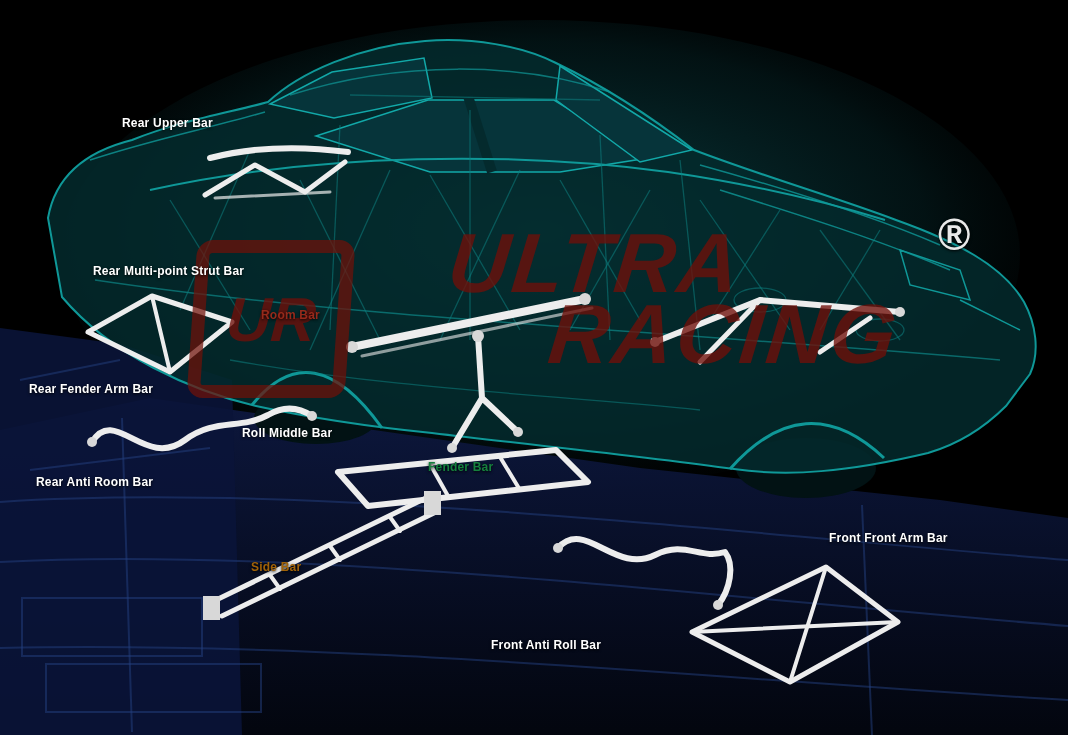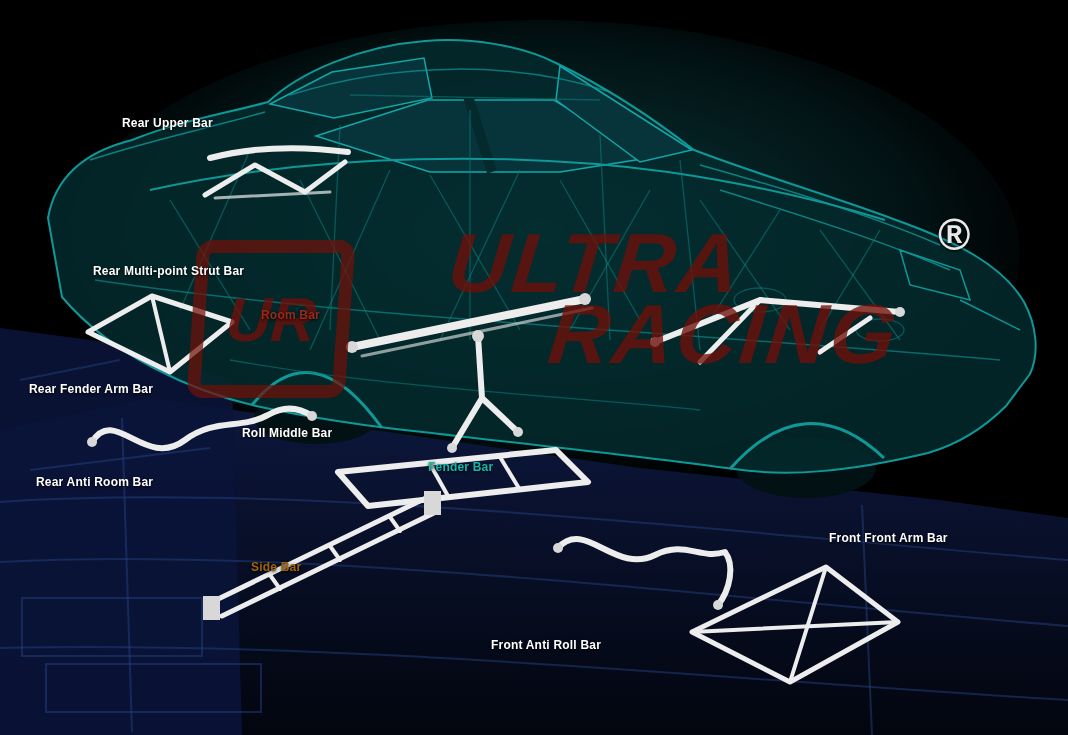--- a/index.html
+++ b/index.html
@@ -213,21 +213,21 @@
 
 
   <div class="part-label" style="left: 261px; top: 308px; color: rgb(150, 42, 27);">Room Bar</div>
 
   <div class="part-label" style="left: 29px; top: 382px; color: rgb(255, 255, 255);">Rear Fender Arm Bar</div>
 
   <div class="part-label" style="left: 242px; top: 426px; color: rgb(255, 255, 255);">Roll Middle Bar</div>
 
   <div class="part-label" style="left: 36px; top: 475px; color: rgb(255, 255, 255);">Rear Anti Room Bar</div>
 
-  <div class="part-label" style="left: 428px; top: 460px; color: #14b8a6;">Fender Bar</div>
+  <div class="part-label" style="left: 428px; top: 460px; color: #15803d;">Fender Bar</div>
 
   <div class="part-label" style="left: 251px; top: 560px; color: #a16207;">Side Bar</div>
 
   <div class="part-label" style="left: 477px; top: 638px; color: rgb(255, 255, 255); margin-left: 14px;">Front Anti Roll Bar</div>
 
   <div class="part-label" style="left: 829px; top: 531px; color: rgb(255, 255, 255);">Front Front Arm Bar</div>
 
 </div>
 
 </body></html>

